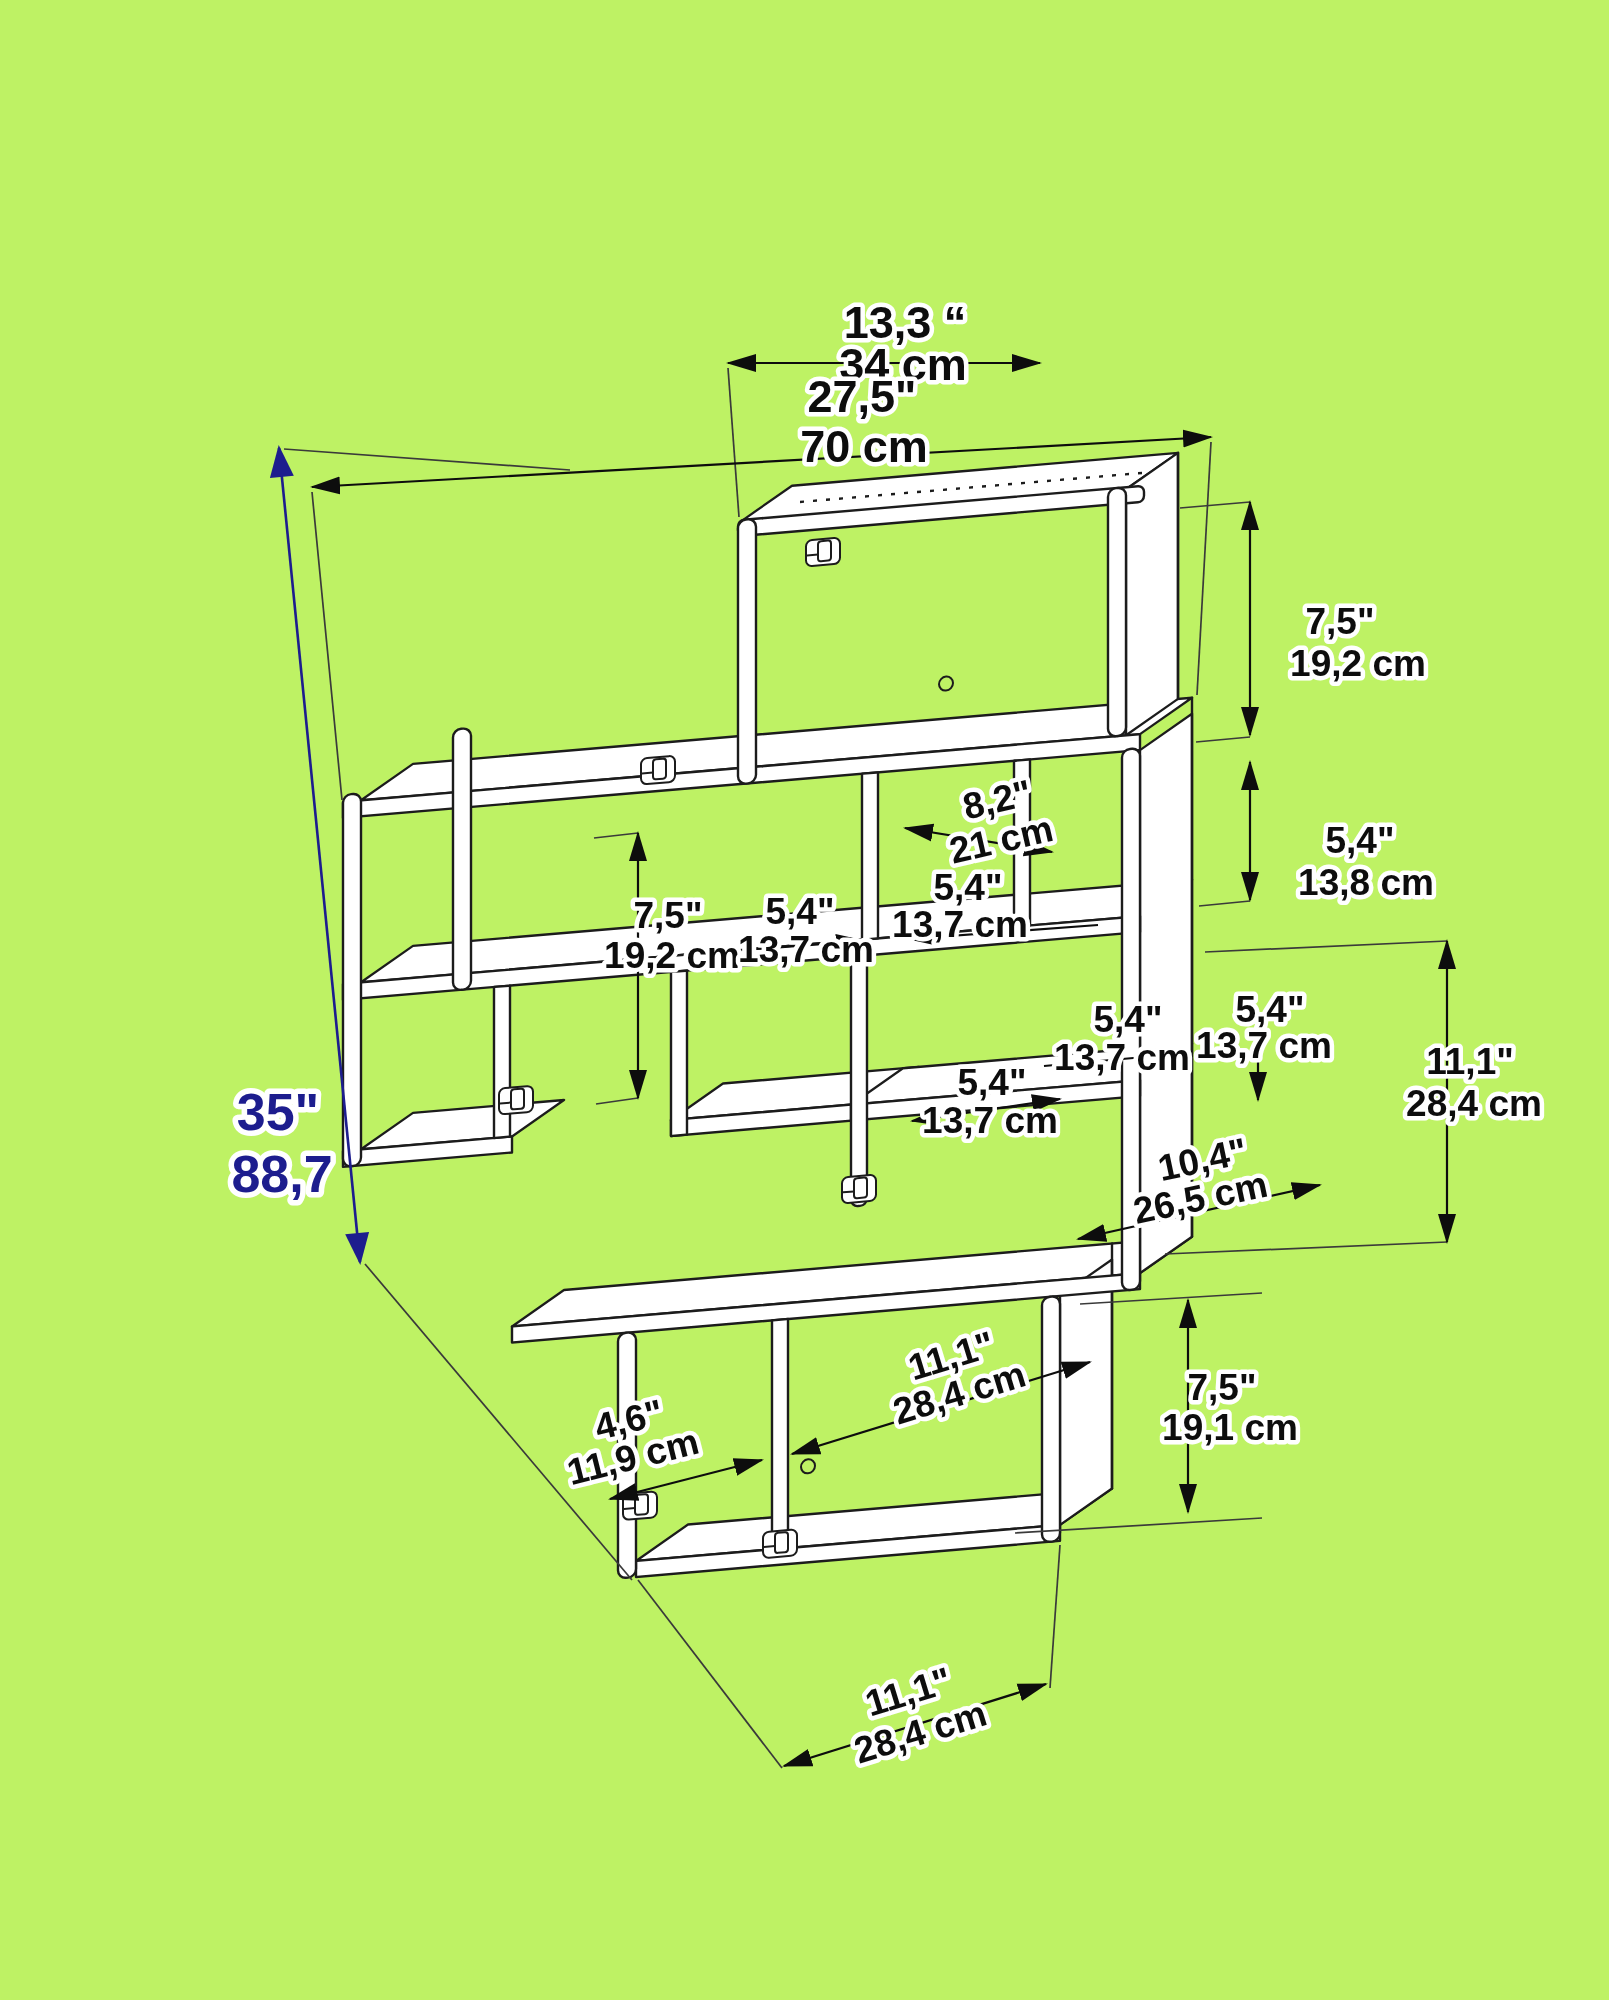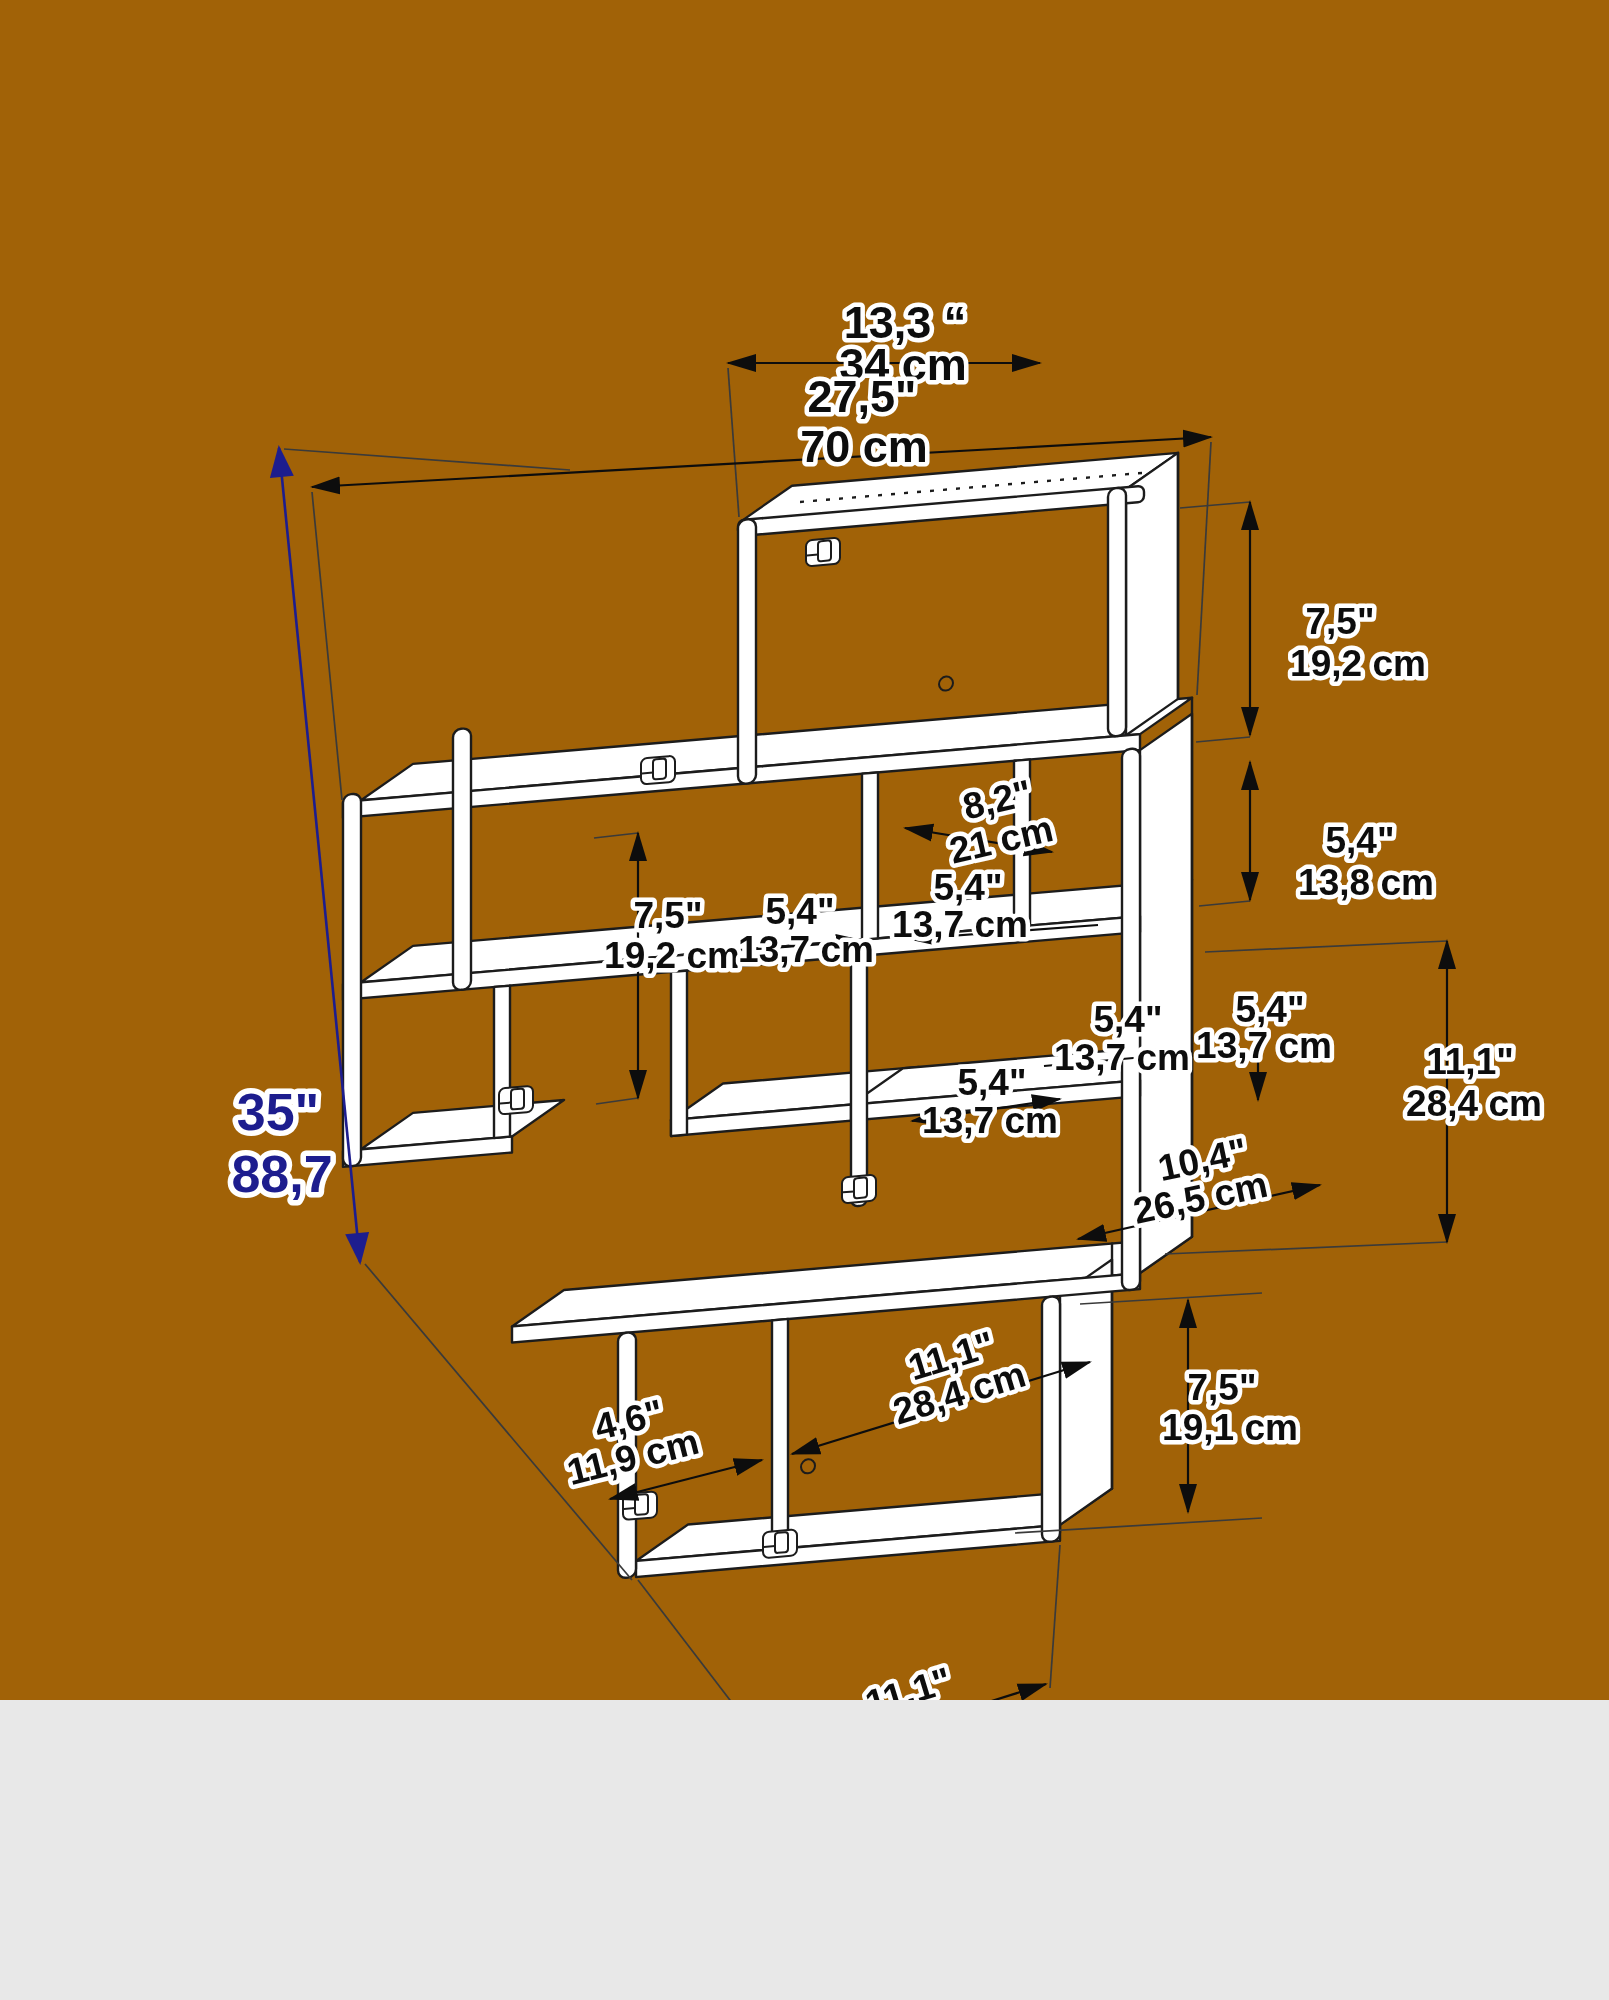--- a/index.html
+++ b/index.html
@@ -1,18 +1,18 @@
 <!DOCTYPE html>
 <html><head>
 <meta charset="utf-8">
 <style>
   html,body { margin:0; padding:0; background:#e8e8e8; }
   .canvas {
-    position:relative; width:1609px; height:1700px;
-    background:#a16207; overflow:hidden;
+    position:relative; width:1609px; height:2000px;
+    background:#bef264; overflow:hidden;
     font-family:"Liberation Sans", sans-serif;
   }
   svg text {
     font-family:"Liberation Sans", sans-serif;
     font-weight:bold;
     text-anchor:middle;
     paint-order:stroke;
     stroke:#ffffff; stroke-width:9px; stroke-linejoin:round;
   }
   .t   { font-size:37px; fill:#0d0d0d; }

